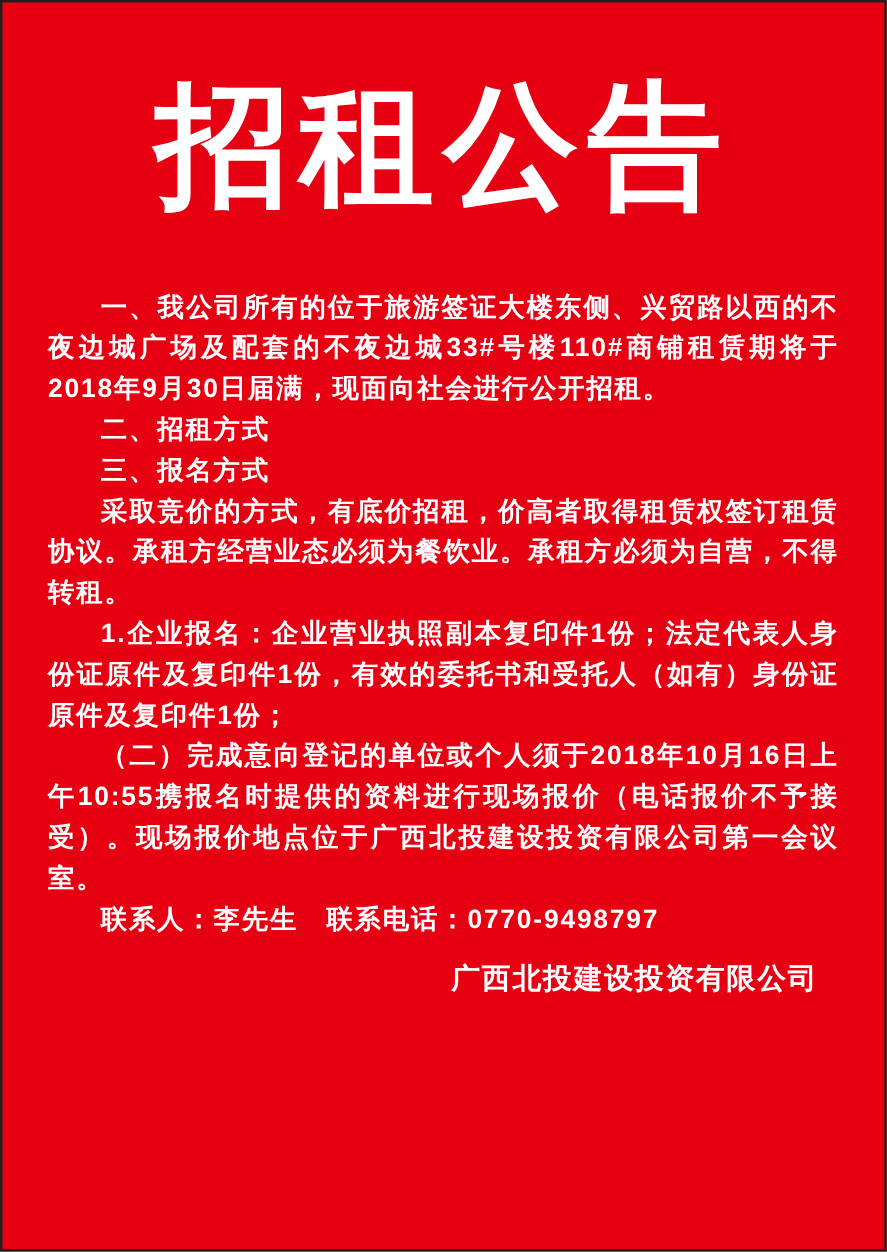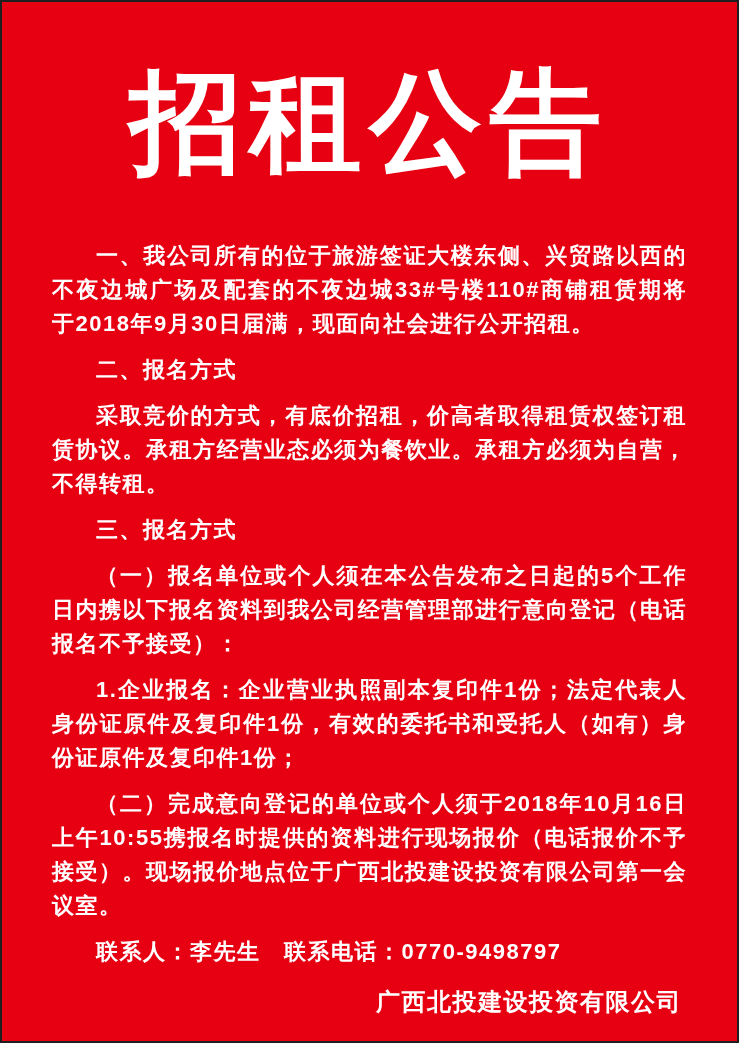--- a/index.html
+++ b/index.html
@@ -33,21 +33,21 @@
     margin-top: 52px;
     padding: 0 38px;
     font-size: 22px;
     font-weight: bold;
     line-height: 34px;
     letter-spacing: 1.5px;
     text-align: justify;
     text-justify: inter-ideograph;
   }
   .body p {
-    margin: 12px;
+    margin: 0;
     padding: 0;
     text-indent: 2em;
   }
   .signature {
     margin: 14px 55px 0 auto;
     width: fit-content;
     text-align: center;
     font-size: 24px;
     font-weight: bold;
     line-height: 37px;
@@ -56,24 +56,23 @@
 </style>
 </head>
 <body>
 
 <div class="poster">
 
   <h1 class="title">招租公告</h1>
 
   <div class="body">
     <p>一、我公司所有的位于旅游签证大楼东侧、兴贸路以西的不夜边城广场及配套的不夜边城33#号楼110#商铺租赁期将于2018年9月30日届满，现面向社会进行公开招租。</p>
-    <p>二、报名方式</p>
+    <p>二、招租方式</p>
+    <p>三、报名方式</p>
     <p>采取竞价的方式，有底价招租，价高者取得租赁权签订租赁协议。承租方经营业态必须为餐饮业。承租方必须为自营，不得转租。</p>
-    <p>三、报名方式</p>
-    <p>（一）报名单位或个人须在本公告发布之日起的5个工作日内携以下报名资料到我公司经营管理部进行意向登记（电话报名不予接受）：</p>
     <p>1.企业报名：企业营业执照副本复印件1份；法定代表人身份证原件及复印件1份，有效的委托书和受托人（如有）身份证原件及复印件1份；</p>
     <p>（二）完成意向登记的单位或个人须于2018年10月16日上午10:55携报名时提供的资料进行现场报价（电话报价不予接受）。现场报价地点位于广西北投建设投资有限公司第一会议室。</p>
     <p>联系人：李先生　联系电话：0770-9498797</p>
   </div>
 
   <div class="signature">
     <div>广西北投建设投资有限公司</div>
 
   </div>
 

